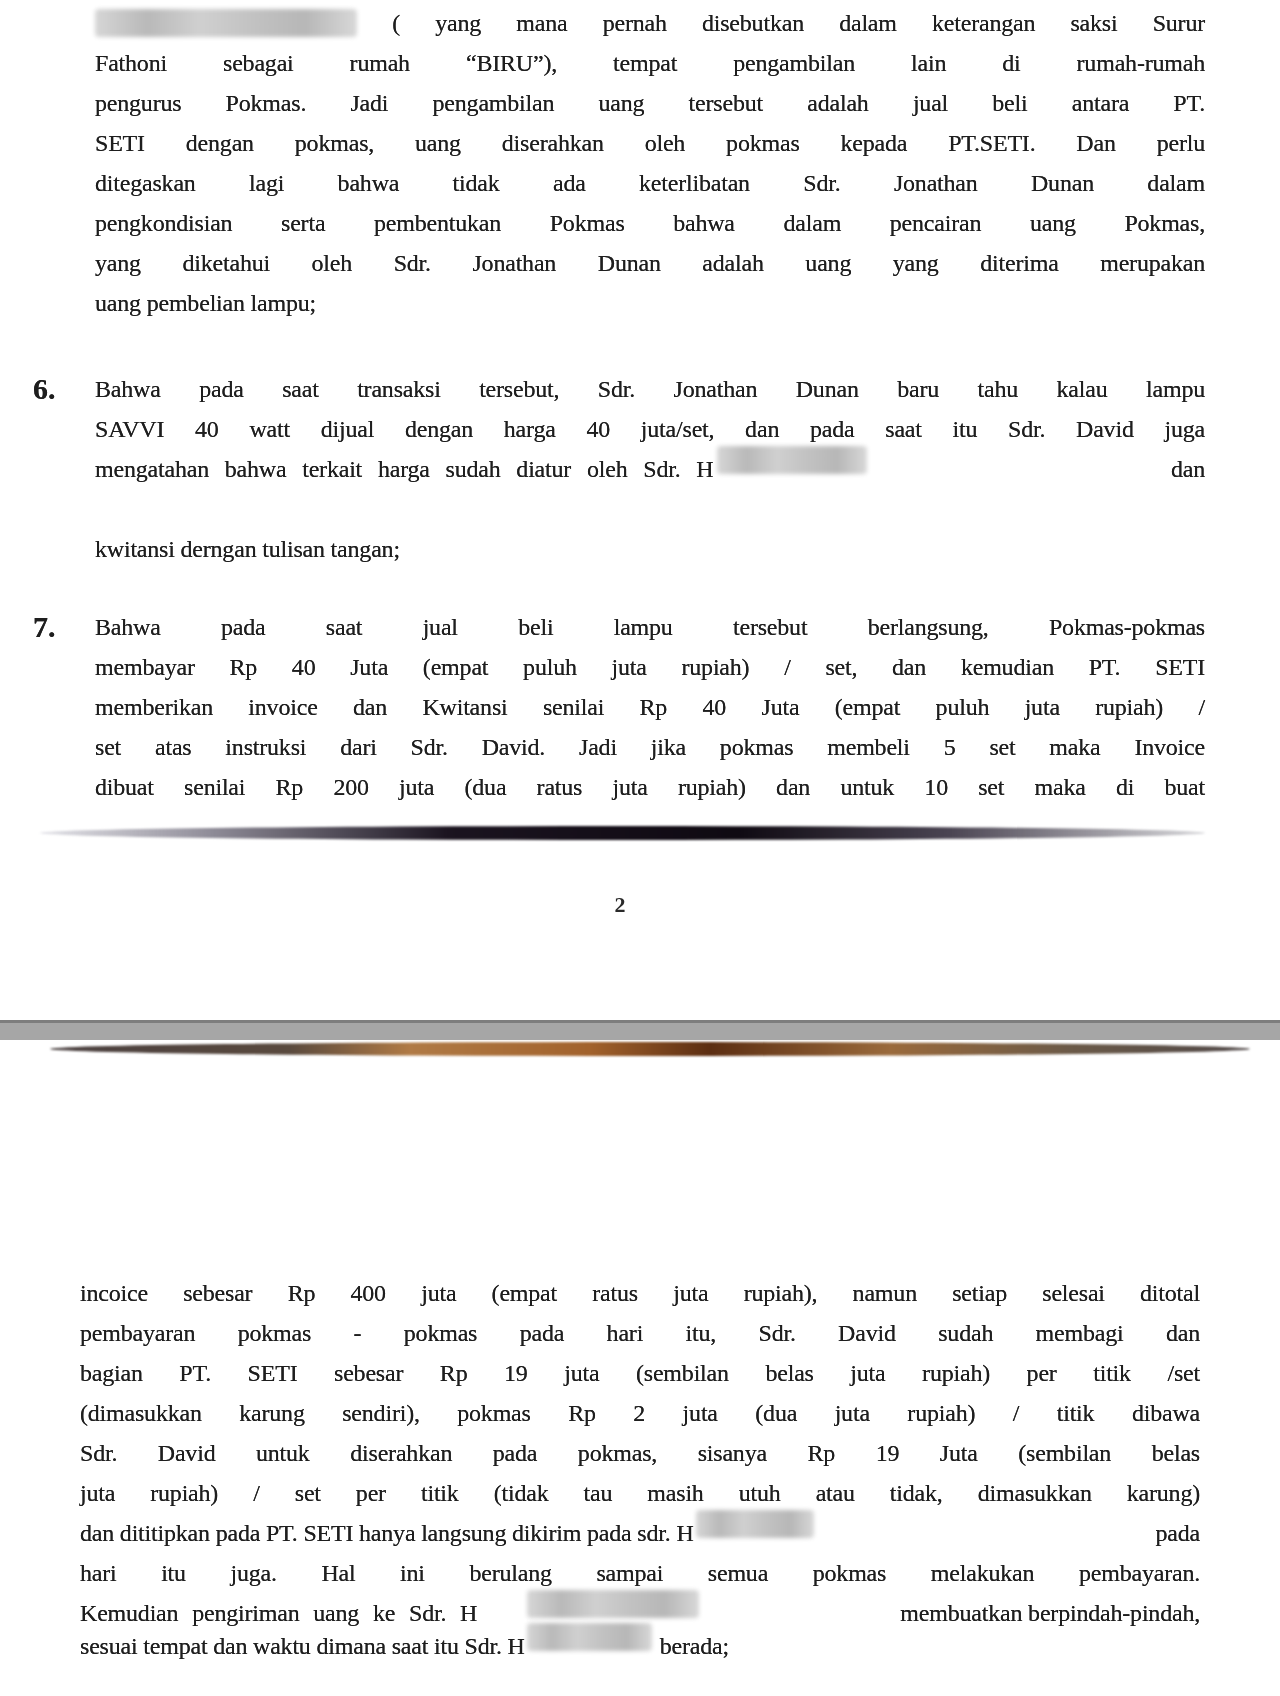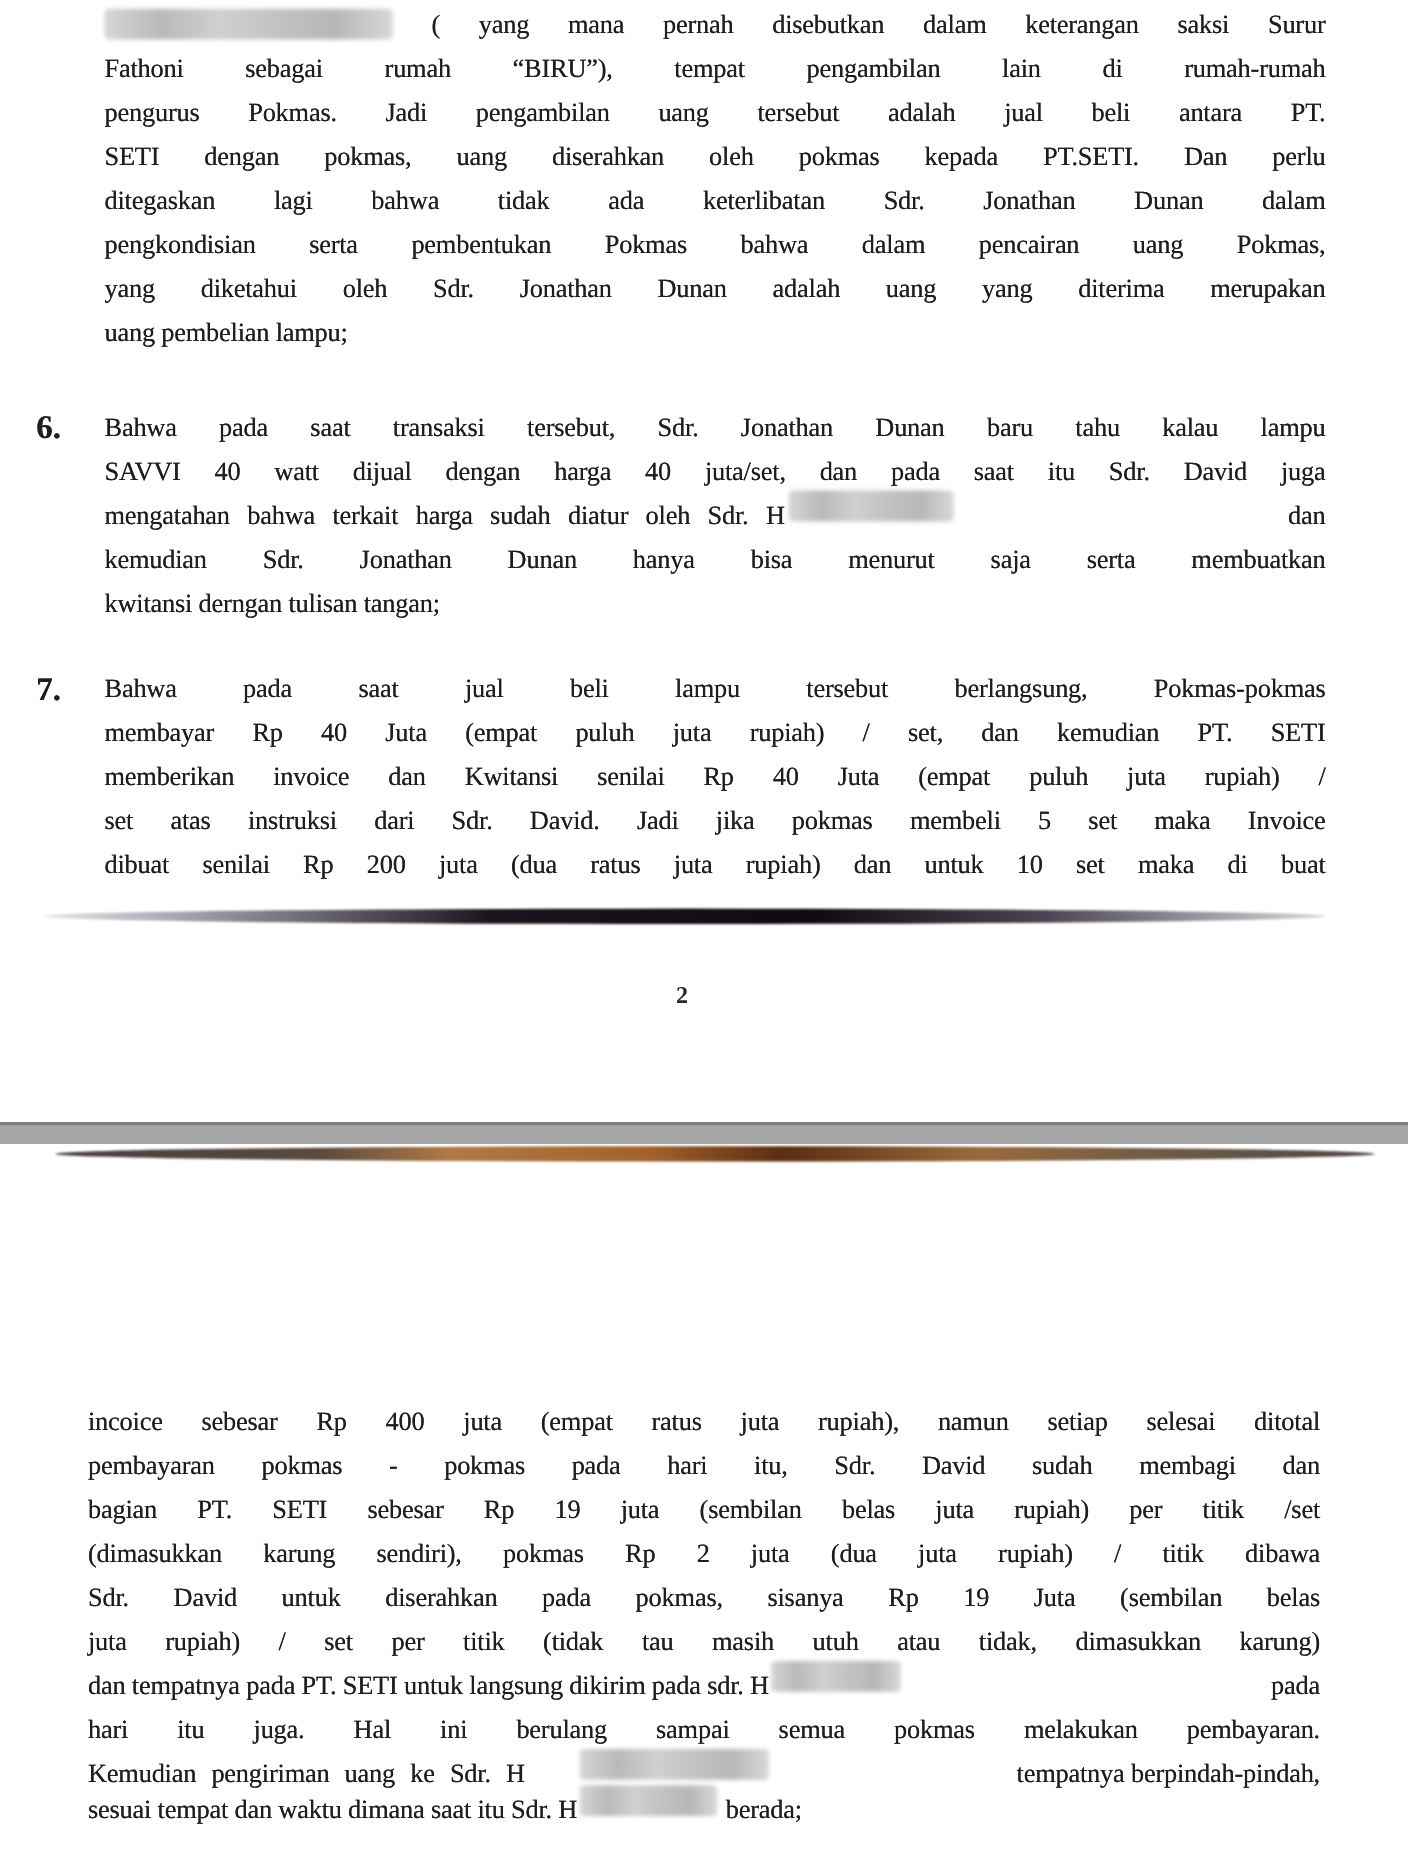--- a/index.html
+++ b/index.html
@@ -111,21 +111,20 @@
   <div class="line" style="top:284px; left:95px;">uang pembelian lampu;</div>
 
   <div class="num" style="top:370px; left:33px;">6.</div>
   <div class="line justify" style="top:370px; left:95px; width:1110px;">Bahwa pada saat transaksi tersebut, Sdr. Jonathan Dunan baru tahu kalau lampu</div>
   <div class="line justify" style="top:410px; left:95px; width:1110px;">SAVVI 40 watt dijual dengan harga 40 juta/set, dan pada saat itu Sdr. David juga</div>
   <div class="line" style="top:450px; left:95px; width:1110px; display:flex; justify-content:space-between;">
     <span style="word-spacing:10px;">mengatahan bahwa terkait harga sudah diatur oleh Sdr. H</span>
     <span class="redact" style="width:150px; margin-left:4px;"></span>
     <span style="margin-left:auto;">dan</span>
   </div>
-  <div class="line justify" style="top:490px; left:95px; width:1110px;">kemudian Sdr. Jonathan Dunan hanya bisa menurut saja serta  membuatkan</div>
   <div class="line" style="top:530px; left:95px;">kwitansi derngan tulisan tangan;</div>
 
   <div class="num" style="top:608px; left:33px;">7.</div>
   <div class="line justify" style="top:608px; left:95px; width:1110px;">Bahwa pada saat jual beli lampu tersebut berlangsung, Pokmas-pokmas</div>
   <div class="line justify" style="top:648px; left:95px; width:1110px;">membayar Rp 40 Juta (empat puluh juta rupiah) / set, dan kemudian PT. SETI</div>
   <div class="line justify" style="top:688px; left:95px; width:1110px;">memberikan invoice dan Kwitansi senilai Rp 40 Juta (empat puluh juta rupiah) /</div>
   <div class="line justify" style="top:728px; left:95px; width:1110px;">set atas instruksi dari Sdr. David. Jadi jika pokmas membeli 5 set maka Invoice</div>
   <div class="line justify" style="top:768px; left:95px; width:1110px;">dibuat senilai Rp 200 juta (dua ratus juta rupiah) dan untuk 10 set maka di buat</div>
 
   <div class="footer-rule"></div>
@@ -137,28 +136,28 @@
 <div class="page page-bottom">
   <div class="header-rule" style="top:2px;"></div>
 
   <div class="line justify" style="top:234px; left:80px; width:1120px;">incoice sebesar Rp 400 juta (empat ratus juta rupiah), namun setiap selesai ditotal</div>
   <div class="line justify" style="top:274px; left:80px; width:1120px;">pembayaran pokmas - pokmas pada hari itu, Sdr. David sudah membagi dan</div>
   <div class="line justify" style="top:314px; left:80px; width:1120px;">bagian PT. SETI sebesar Rp 19 juta (sembilan belas juta rupiah) per titik /set</div>
   <div class="line justify" style="top:354px; left:80px; width:1120px;">(dimasukkan karung sendiri), pokmas Rp 2 juta (dua juta rupiah) / titik dibawa</div>
   <div class="line justify" style="top:394px; left:80px; width:1120px;">Sdr. David untuk diserahkan pada pokmas, sisanya Rp 19 Juta (sembilan belas</div>
   <div class="line justify" style="top:434px; left:80px; width:1120px;">juta rupiah) / set per titik (tidak tau masih utuh atau tidak, dimasukkan karung)</div>
   <div class="line" style="top:474px; left:80px; width:1120px; display:flex;">
-    <span>dan tempatnya pada PT. SETI untuk langsung dikirim pada sdr. H</span>
+    <span>dan dititipkan pada PT. SETI hanya langsung dikirim pada sdr. H</span>
     <span class="redact" style="width:118px; margin-left:2px;"></span>
     <span style="margin-left:auto;">pada</span>
   </div>
   <div class="line justify" style="top:514px; left:80px; width:1120px;">hari itu juga. Hal ini berulang sampai semua pokmas melakukan pembayaran.</div>
   <div class="line" style="top:554px; left:80px; width:1120px; display:flex;gap:48px;">
     <span style="word-spacing:8px;">Kemudian pengiriman uang ke Sdr. H</span>
     <span class="redact" style="width:172px; margin-left:2px;"></span>
-    <span style="margin-left:auto;">tempatnya berpindah-pindah,</span>
+    <span style="margin-left:auto;">membuatkan berpindah-pindah,</span>
   </div>
   <div class="line" style="top:587px; left:80px; display:flex;">
     <span>sesuai tempat dan waktu dimana saat itu Sdr. H</span>
     <span class="redact" style="width:125px; margin-left:2px; margin-right:8px;"></span>
     <span>berada;</span>
   </div>
 </div>
 
 </body></html>

